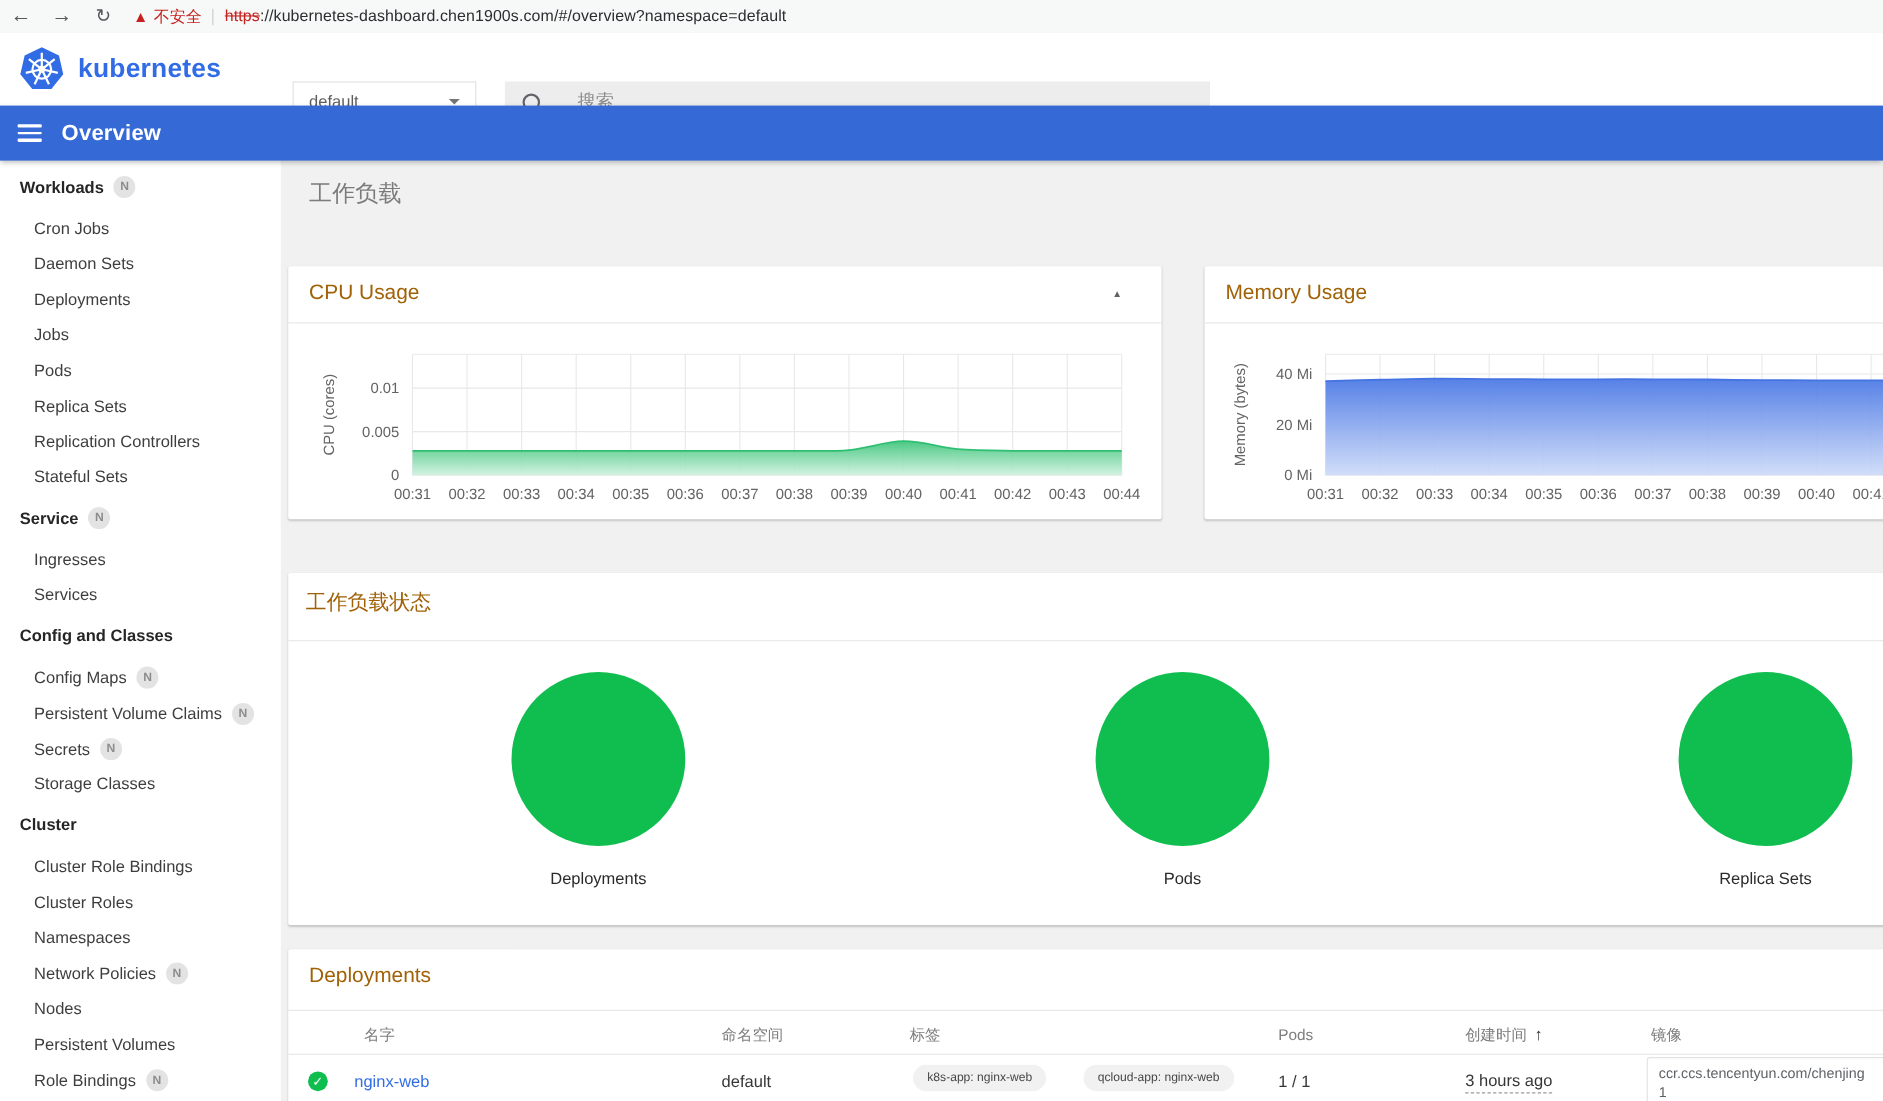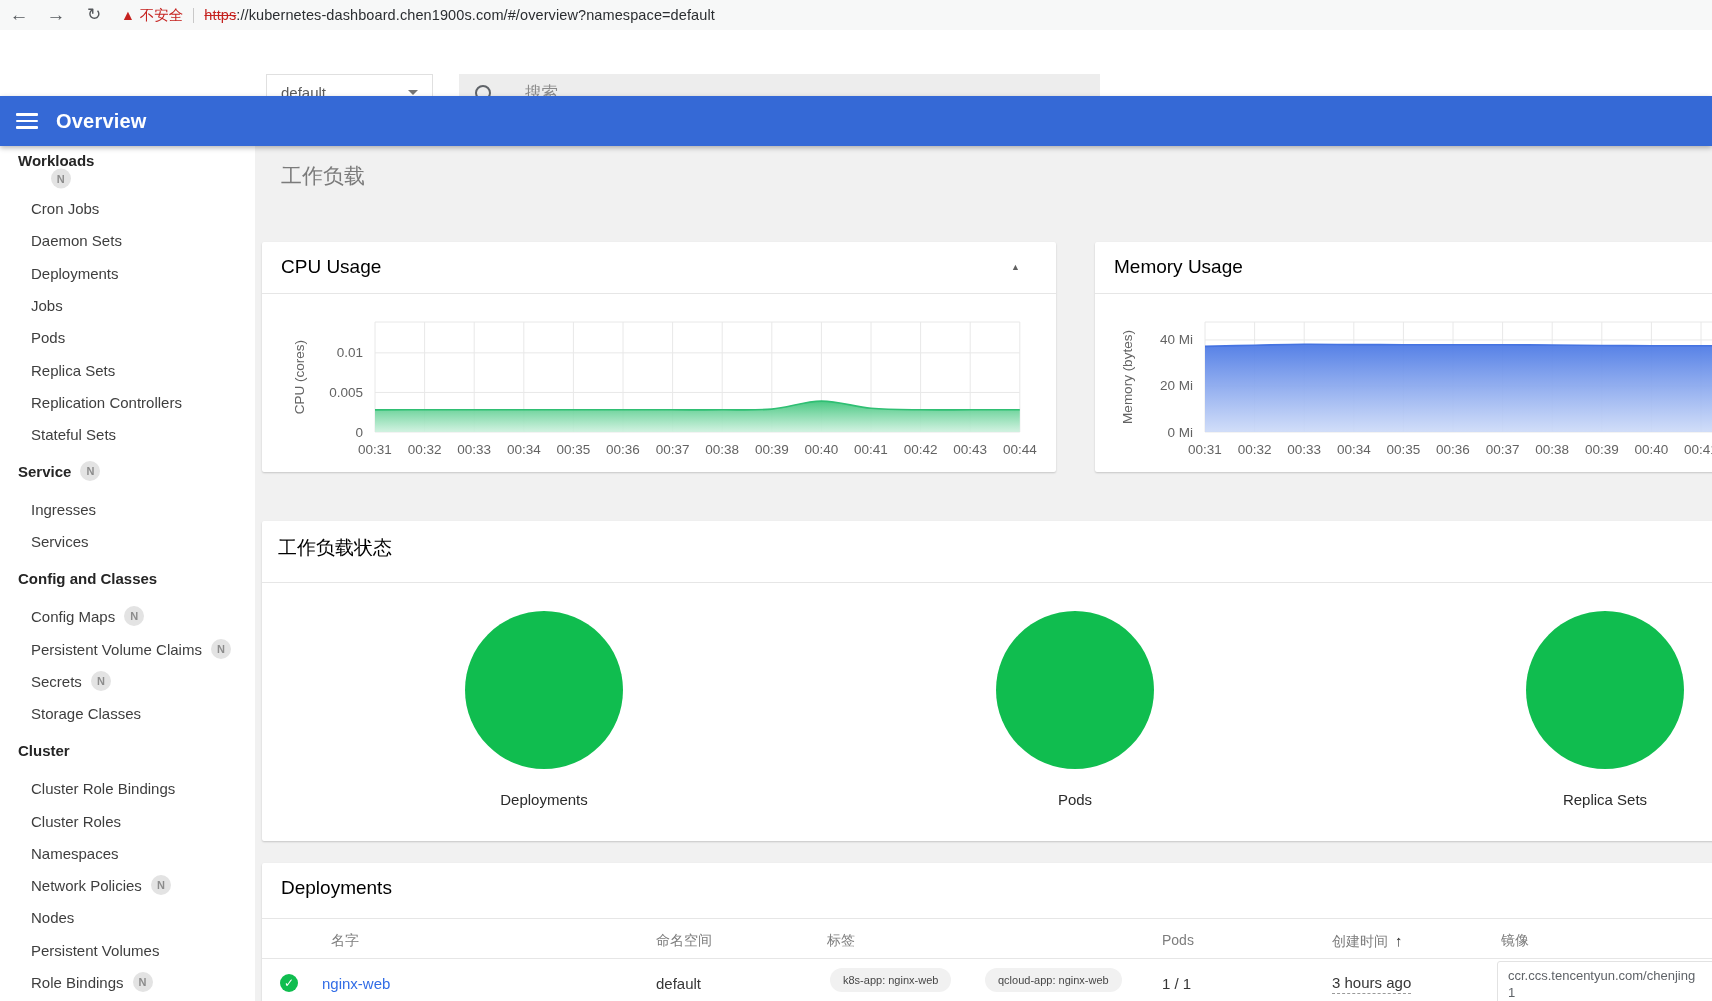--- a/index.html
+++ b/index.html
@@ -48,21 +48,21 @@
   .sb-header,.sb-item{position:absolute;transform:translateY(-50%);white-space:nowrap;cursor:pointer;
     display:flex;align-items:center;}
   .sb-header{left:18px;font-size:15px;font-weight:bold;color:#252525;}
   .sb-item{left:31px;font-size:15px;color:#3e3e3e;}
   .badge{display:inline-block;width:20px;height:20px;border-radius:50%;background:#e3e3e3;color:#8c8c8c;
     font-size:11px;font-weight:bold;text-align:center;line-height:20px;margin-left:9px;}
   
   .content{position:absolute;left:255px;top:146px;width:1457px;height:855px;background:#f1f1f1;overflow:hidden;}
   .page-title{position:absolute;left:26px;top:16px;font-size:21px;color:#7b7b7b;font-weight:normal;margin:0;}
   .card{position:absolute;background:#fff;border-radius:2px;box-shadow:0 1px 2px rgba(0,0,0,.18);}
-  .card-header{position:absolute;left:19px;top:14px;font-size:19px;color:#000000;}
+  .card-header{position:absolute;left:19px;top:14px;font-size:19px;color:#a16207;}
   .card-divider{position:absolute;left:0;right:0;height:1px;background:#e6e6e6;}
   .collapse-caret{position:absolute;right:36px;top:20px;font-size:9px;color:#616161;cursor:pointer;}
   .cpu-card{left:7px;top:96px;width:794px;height:230px;}
   .mem-card{left:840px;top:96px;width:700px;height:230px;}
   .chart-svg{position:absolute;left:0;top:55px;}
   svg text{font-family:"Liberation Sans","DejaVu Sans",sans-serif;}
   
   .status-card{left:7px;top:375px;width:1470px;height:320px;}
   .status-circle{position:absolute;width:158px;height:158px;border-radius:50%;top:90px;}
   .status-label{position:absolute;width:158px;top:270px;text-align:center;font-size:15px;color:#2b2b2b;}
@@ -94,41 +94,58 @@
   <span class="nav-ic nav-reload">↻</span>
   <div class="omnibox">
     <span class="warn-ic">▲</span>
     <span class="sec-label">不安全</span>
     <span class="omni-sep"></span>
     <span class="url-text"><span class="strike">https</span><span>://kubernetes-dashboard.chen1900s.com/#/overview?namespace=default</span></span>
   </div>
 </div>
 
 <div class="app-header">
+  <div class="brand">
+    <svg width="42" height="42" viewBox="0 0 42 42">
+      <polygon points="21,1 36.6,8.5 40.5,25.5 29.7,39 12.3,39 1.5,25.5 5.4,8.5" fill="#326ce5"></polygon>
+      <circle cx="21" cy="21" r="8.5" fill="none" stroke="#ffffff" stroke-width="2"></circle>
+      <g stroke="#ffffff" stroke-width="2">
+        <line x1="21" y1="21" x2="21" y2="6"></line>
+        <line x1="21" y1="21" x2="32.7" y2="11.7"></line>
+        <line x1="21" y1="21" x2="35.6" y2="24.3"></line>
+        <line x1="21" y1="21" x2="27.5" y2="34.5"></line>
+        <line x1="21" y1="21" x2="14.5" y2="34.5"></line>
+        <line x1="21" y1="21" x2="6.4" y2="24.3"></line>
+        <line x1="21" y1="21" x2="9.3" y2="11.7"></line>
+      </g>
+      <circle cx="21" cy="21" r="3.2" fill="#ffffff"></circle>
+    </svg>
+    <span class="brand-name">kubernetes</span>
+  </div>
   <div class="ns-select">
     <span>default</span>
     <span class="ns-caret"></span>
   </div>
   <div class="search-bar">
     <span class="mag"></span>
     <input type="text" placeholder="搜索" style="">
   </div>
 </div>
 
 <div class="toolbar">
   <div class="hamburger">
       <div></div>
       <div></div>
       <div></div>
     </div>
   <span class="tb-title">Overview</span>
 </div>
 
 <nav class="sidebar" id="sidebar">
-    <div class="sb-header" style="top: 24px; flex-direction: column;">
+    <div class="sb-header" style="top: 24px;">
       <span>Workloads</span>
       <span class="badge">N</span>
     </div>
     <div class="sb-item" style="top: 62px;">
       <span>Cron Jobs</span>
     </div>
     <div class="sb-item" style="top: 94px;">
       <span>Daemon Sets</span>
     </div>
     <div class="sb-item" style="top: 127px;">

